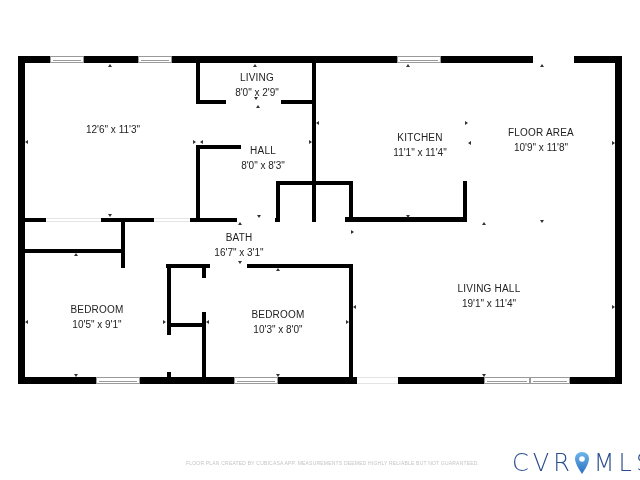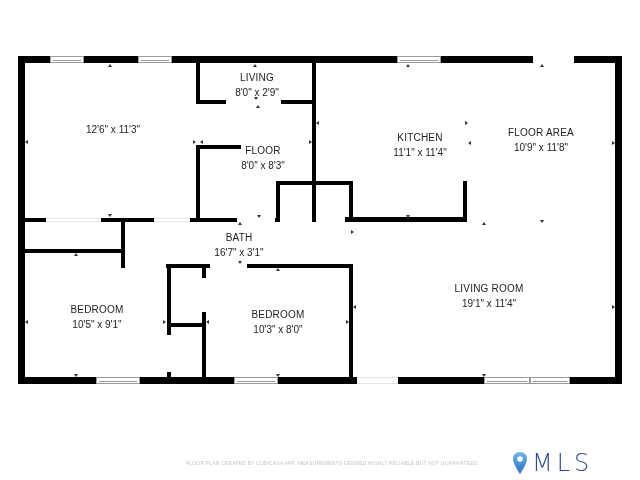--- a/index.html
+++ b/index.html
@@ -111,21 +111,21 @@
   <div class="tick down" style="left:482px;top:374px;"></div>
 
   <div class="room" style="left:113px;top:122px;">
     <div>12'6" x 11'3"</div>
   </div>
   <div class="room" style="left:257px;top:70px;">
     <div class="name">LIVING</div>
     <div>8'0" x 2'9"</div>
   </div>
   <div class="room" style="left:263px;top:143px;">
-    <div class="name">FLOOR</div>
+    <div class="name">HALL</div>
     <div>8'0" x 8'3"</div>
   </div>
   <div class="room" style="left:396px;top:130px;margin-left:24px;">
     <div class="name">KITCHEN</div>
     <div>11'1" x 11'4"</div>
   </div>
   <div class="room" style="left:541px;top:125px;">
     <div class="name">FLOOR AREA</div>
     <div>10'9" x 11'8"</div>
   </div>
@@ -135,28 +135,29 @@
   </div>
   <div class="room" style="left:97px;top:302px;">
     <div class="name">BEDROOM</div>
     <div>10'5" x 9'1"</div>
   </div>
   <div class="room" style="left:278px;top:307px;">
     <div class="name">BEDROOM</div>
     <div>10'3" x 8'0"</div>
   </div>
   <div class="room" style="left:489px;top:281px;">
-    <div class="name">LIVING ROOM</div>
+    <div class="name">LIVING HALL</div>
     <div>19'1" x 11'4"</div>
   </div>
 </div>
 
 <div class="disclaimer">FLOOR PLAN CREATED BY CUBICASA APP. MEASUREMENTS DEEMED HIGHLY RELIABLE BUT NOT GUARANTEED.</div>
 
 <div class="logo">
+  <span>CVR</span>
   <span class="pin">
     <svg width="16" height="24" viewBox="0 0 16 24">
       <defs>
         <linearGradient id="pg" x1="0" y1="0" x2="0" y2="1">
           <stop offset="0" stop-color="#6fb6ea"></stop>
           <stop offset="1" stop-color="#2a6fc0"></stop>
         </linearGradient>
       </defs>
       <path d="M8 1 C3.6 1 1 4.2 1 8 C1 13 8 23 8 23 C8 23 15 13 15 8 C15 4.2 12.4 1 8 1 Z" fill="url(#pg)"></path>
       <circle cx="8" cy="8" r="2.8" fill="#ffffff"></circle>

